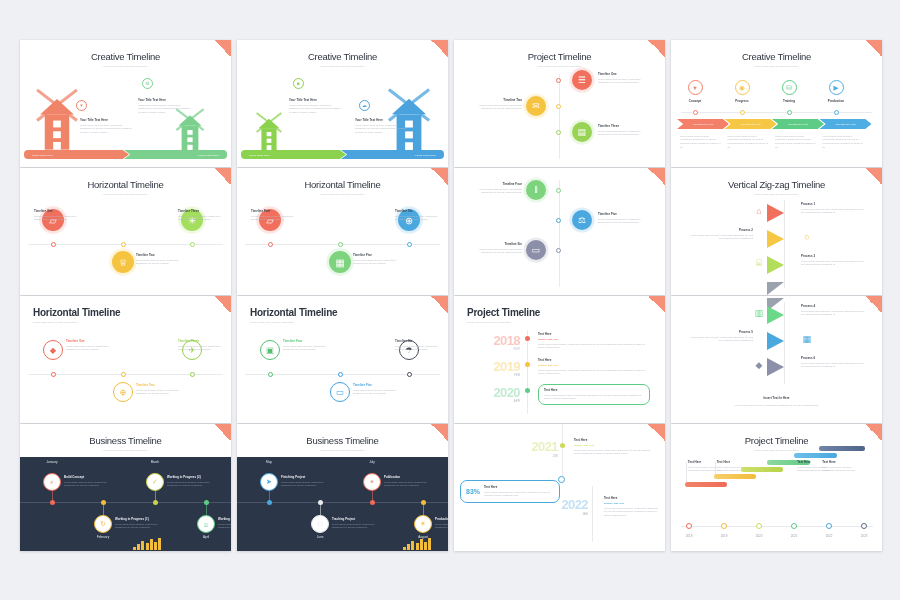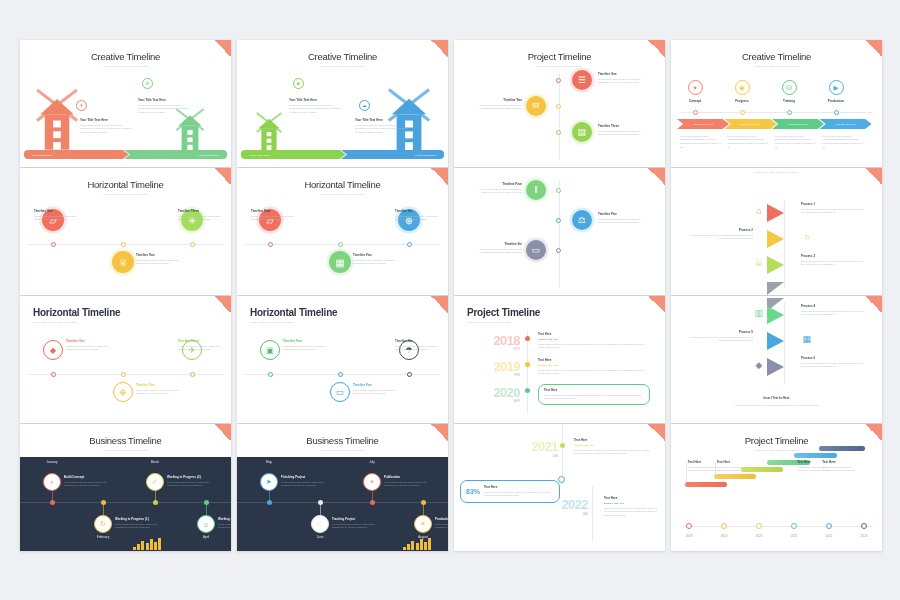--- a/index.html
+++ b/index.html
@@ -282,20 +282,21 @@
       </div>
       <div class="ring" style="position: absolute; left: 72px; top: 72px; width: 20px; height: 20px; background: rgb(139, 143, 168); box-shadow: rgba(139, 143, 168, 0.18) 0px 0px 0px 2.6px; font-size: 8.8px; color: rgb(255, 255, 255);">▭</div>
       <div class="dot" style="position:absolute;left:102px;top:79.5px;width:5px;height:5px;border:1px solid #8b8fa8;background:#fff;"></div>
       <div style="position:absolute;left:16px;top:74px;width:52px;text-align:right;">
         <div class="lbl">Timeline Six</div>
         <div class="body">Lorem ipsum dolor sit amet, consectetur adipiscing elit, sed do eiusmod tempor</div>
       </div>
     </div>
     <div class="slide">
       <div class="corner"></div>
+      <div class="title">Vertical Zig-zag Timeline</div>
       <div class="sub">Lorem ipsum dolor sit amet consectetur</div>
       <div class="axis" style="left:113px;top:32px;width:1px;height:88px;"></div>
       <div class="tri" style="left:96px;top:36px;border-top:9px solid transparent;border-bottom:9px solid transparent;border-left:17px solid #f0705d;"></div>
       <div style="position:absolute;left:80px;top:35px;width:16px;height:16px;display:flex;align-items:center;justify-content:center;font-size:9px;color:#f0705d;">⌂</div>
       <div style="position:absolute;left:130px;top:34px;width:66px;">
         <div class="lbl">Process 1</div>
         <div class="body">Lorem ipsum dolor sit amet, consectetur adipiscing elit, sed do eiusmod tempor incididunt ut</div>
       </div>
       <div class="tri" style="left:96px;top:62px;border-top:9px solid transparent;border-bottom:9px solid transparent;border-left:17px solid #f6c745;"></div>
       <div style="position:absolute;left:128px;top:61px;width:16px;height:16px;display:flex;align-items:center;justify-content:center;font-size:9px;color:#f6c745;">○</div>

